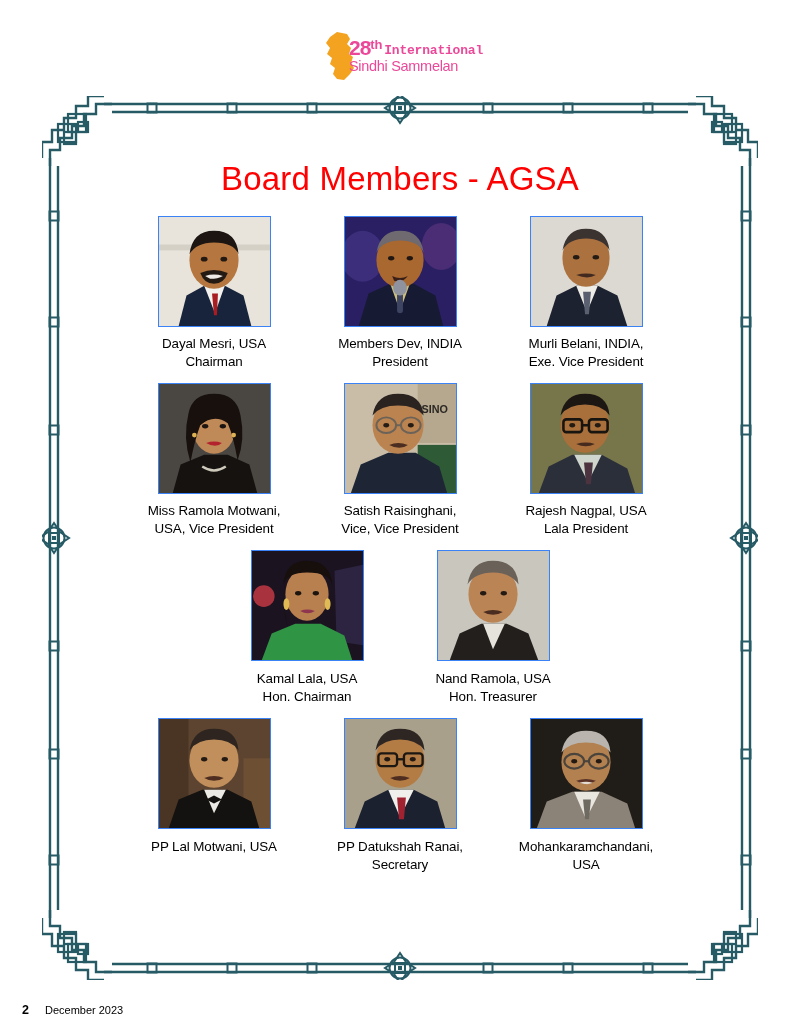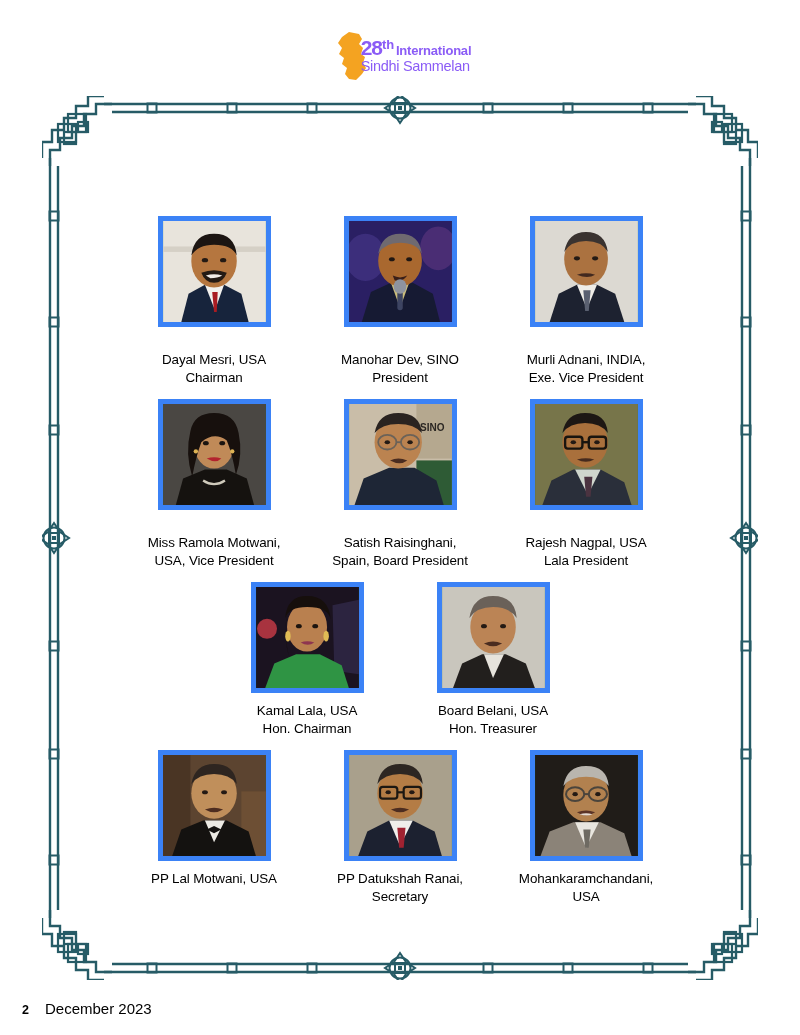--- a/index.html
+++ b/index.html
@@ -27,33 +27,33 @@
     display: flex;
     align-items: center;
     justify-content: center;
   }
   .logo-inner { display: flex; align-items: center; gap: 2px; }
   .logo-map { width: 52px; height: 52px; display: block; }
   .logo-text-block {
     position: relative;
     margin-left: -22px;
     line-height: 1.0;
-    color: #8b5cf6;
+    color: #ec4899;
   }
   .logo-line1 {
     font-size: 15.5px;
     font-weight: bold;
     letter-spacing: -0.2px;
     white-space: nowrap;
     display: flex;
     align-items: flex-start;
   }
   .logo-28 { font-size: 21px; font-weight: bold; line-height: 0.95; letter-spacing: -1px; }
   .logo-th { font-size: 13px; font-weight: bold; position: relative; top: 0px; margin-right: 2px;}
-  .logo-intl { font-size: 13px; font-weight: bold; position: relative; top: 6px; }
+  .logo-intl { font-size: 13px; font-weight: bold; position: relative; top: 6px; font-family: Liberation Mono, monospace; }
   .logo-line2 {
     font-size: 14.5px;
     font-weight: normal;
     letter-spacing: -0.3px;
     white-space: nowrap;
     margin-top: 2px;
   }
 
   
   .frame {
@@ -91,54 +91,54 @@
   }
   .cell {
     width: 186px;
     display: flex;
     flex-direction: column;
     align-items: center;
   }
   .photo {
     width: 113px;
     height: 111px;
-    border: 5px solid #3b82f6;
+    border: 1px solid #3b82f6;
     background: #15803d;
     overflow: hidden;
     position: relative;
     text-decoration: underline;
   }
   .photo svg { display: block; width: 100%; height: 100%; }
   .caption {
     margin-top: 9px;
     font-size: 13.4px;
     line-height: 1.34;
     text-align: center;
     color: #000000;
     letter-spacing: -0.1px;
     width: 180px;
   }
-  .r1 .caption, .r2 .caption { margin-top: 24px; }
+  .r1 .caption, .r2 .caption { margin-top: 8px; }
 
   .row.r1 { margin-bottom: 12px; }
   .row.r2 { margin-bottom: 12px; }
   .row.r3 { margin-bottom: 12px; }
 
   
   .footer {
     position: absolute;
     left: 22px;
     bottom: 18px;
     display: flex;
     align-items: baseline;
     gap: 16px;
     color: #000000;
   }
   .footer .pnum { font-size: 12.5px; font-weight: bold; }
-  .footer .fdate { font-size: 15px; }
+  .footer .fdate { font-size: 11px; }
 </style>
 </head>
 <body>
 
 <div class="page">
 
   <div class="logo-wrap">
     <div class="logo-inner">
       <span>
         <svg class="logo-map" viewBox="0 0 52 52" xmlns="http://www.w3.org/2000/svg">
@@ -283,20 +283,21 @@
         </g>
       <g transform="translate(704,550)">
           <use href="#sqnode"></use>
         </g>
       <g transform="translate(704,764)">
           <use href="#sqnode"></use>
         </g>
     </svg>
   </div>
 
+  <div class="title">Board Members - AGSA</div>
 
   <div class="members">
 
     <div class="row r1">
       <div class="cell">
         <div class="photo">
           <svg viewBox="0 0 113 111" xmlns="http://www.w3.org/2000/svg">
             <rect width="113" height="111" fill="#e8e4dc"></rect>
             <rect x="0" y="28" width="113" height="6" fill="#d5d0c6"></rect>
             <path d="M20 111 L28 80 L46 70 L67 70 L86 80 L94 111 Z" fill="#17243c"></path>
@@ -327,41 +328,41 @@
             <ellipse cx="56" cy="44" rx="24" ry="28" fill="#a9682f"></ellipse>
             <path d="M32 36 Q36 14 56 14 Q77 14 80 36 Q74 24 56 24 Q39 24 32 36 Z" fill="#6f6a70"></path>
             <ellipse cx="47" cy="42" rx="3.2" ry="2.2" fill="#201713"></ellipse>
             <ellipse cx="66" cy="42" rx="3.2" ry="2.2" fill="#201713"></ellipse>
             <path d="M48 60 Q56 64 64 60 Q58 68 50 65 Z" fill="#3a1f18"></path>
             <rect x="53" y="72" width="6" height="26" rx="3" fill="#3d4462"></rect>
             <ellipse cx="56" cy="72" rx="7" ry="8" fill="#8e939f"></ellipse>
           </svg>
         </div>
         <div class="caption">
-          <div>Manohar Dev, SINO</div>
+          <div>Members Dev, INDIA</div>
           <div>President</div>
         </div>
       </div>
 
       <div class="cell">
         <div class="photo">
           <svg viewBox="0 0 113 111" xmlns="http://www.w3.org/2000/svg">
             <rect width="113" height="111" fill="#dcd9d2"></rect>
             <path d="M16 111 L26 80 L46 70 L68 70 L88 80 L98 111 Z" fill="#1d2230"></path>
             <path d="M46 70 L57 97 L68 70 Z" fill="#eeece7"></path>
             <path d="M53 76 L61 76 L59 99 L55 99 Z" fill="#5a6070"></path>
             <ellipse cx="56" cy="42" rx="24" ry="29" fill="#ab7240"></ellipse>
             <path d="M32 34 Q36 12 56 12 Q77 12 80 34 Q73 22 56 22 Q39 22 32 34 Z" fill="#3a3330"></path>
             <ellipse cx="46" cy="41" rx="3.3" ry="2.3" fill="#241b15"></ellipse>
             <ellipse cx="66" cy="41" rx="3.3" ry="2.3" fill="#241b15"></ellipse>
             <path d="M46 59 Q56 56 66 59 Q58 64 46 59 Z" fill="#42291f"></path>
           </svg>
         </div>
         <div class="caption">
-          <div>Murli Adnani, INDIA,</div>
+          <div>Murli Belani, INDIA,</div>
           <div>Exe. Vice President</div>
         </div>
       </div>
     </div>
 
     <div class="row r2">
       <div class="cell">
         <div class="photo">
           <svg viewBox="0 0 113 111" xmlns="http://www.w3.org/2000/svg">
             <rect width="113" height="111" fill="#4a4743"></rect>
@@ -397,21 +398,21 @@
               <ellipse cx="67" cy="42" rx="10" ry="8"></ellipse>
               <path d="M52 42 L57 42"></path>
             </g>
             <ellipse cx="42" cy="42" rx="3" ry="2.2" fill="#241b15"></ellipse>
             <ellipse cx="67" cy="42" rx="3" ry="2.2" fill="#241b15"></ellipse>
             <path d="M45 62 Q54 58 64 62 Q56 68 45 62 Z" fill="#4a2c20"></path>
           </svg>
         </div>
         <div class="caption">
           <div>Satish Raisinghani,</div>
-          <div>Spain, Board President</div>
+          <div>Vice, Vice President</div>
         </div>
       </div>
 
       <div class="cell">
         <div class="photo">
           <svg viewBox="0 0 113 111" xmlns="http://www.w3.org/2000/svg">
             <rect width="113" height="111" fill="#77754a"></rect>
             <path d="M8 111 L18 84 L42 72 L72 72 L98 86 L106 111 Z" fill="#2a2f3a"></path>
             <path d="M44 72 L58 100 L72 72 Z" fill="#cfd6cd"></path>
             <path d="M54 80 L63 80 L61 102 L56 102 Z" fill="#4b3340"></path>
@@ -465,21 +466,21 @@
             <path d="M12 111 L22 84 L44 74 L70 74 L92 84 L102 111 Z" fill="#221f1d"></path>
             <path d="M46 74 L56 100 L68 74 Z" fill="#e6e3dc"></path>
             <ellipse cx="56" cy="44" rx="25" ry="29" fill="#bb8455"></ellipse>
             <path d="M30 34 Q34 10 56 10 Q80 10 82 34 Q74 22 56 22 Q38 22 30 34 Z" fill="#6a6159"></path>
             <ellipse cx="46" cy="43" rx="3.2" ry="2.2" fill="#241a14"></ellipse>
             <ellipse cx="67" cy="43" rx="3.2" ry="2.2" fill="#241a14"></ellipse>
             <path d="M46 62 Q56 58 66 62 Q56 68 46 62 Z" fill="#4a2c20"></path>
           </svg>
         </div>
         <div class="caption">
-          <div>Board Belani, USA</div>
+          <div>Nand Ramola, USA</div>
           <div>Hon. Treasurer</div>
         </div>
       </div>
     </div>
 
     <div class="row r4">
       <div class="cell">
         <div class="photo">
           <svg viewBox="0 0 113 111" xmlns="http://www.w3.org/2000/svg">
             <rect width="113" height="111" fill="#5c4430"></rect>

